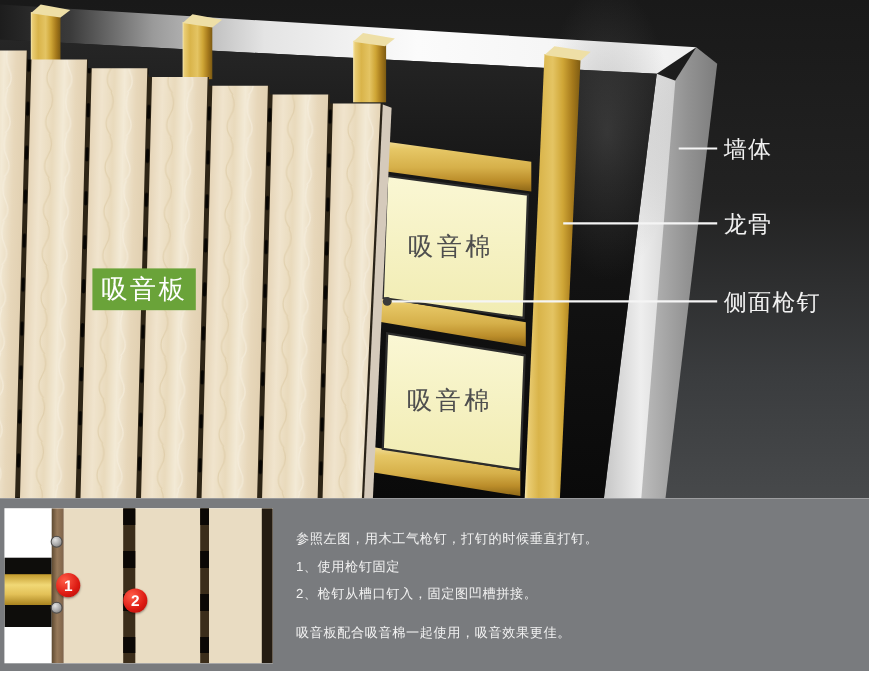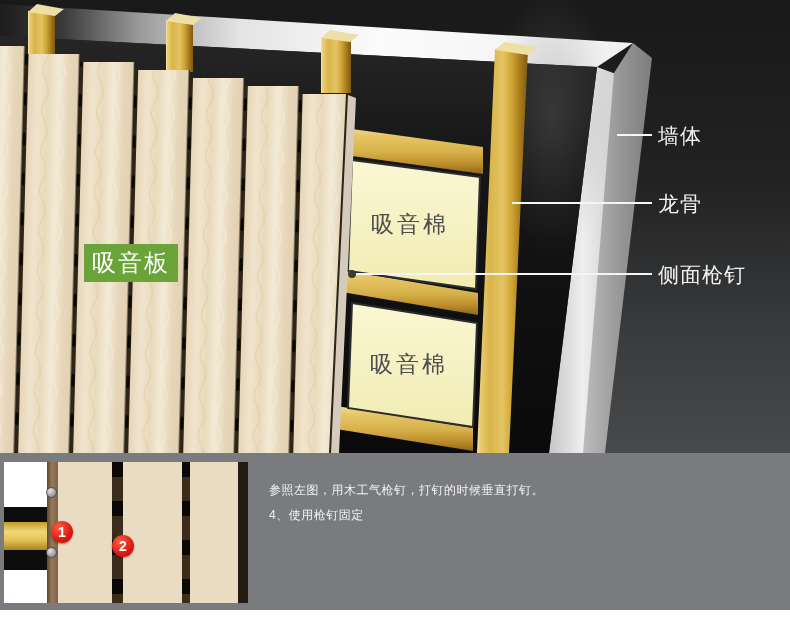--- a/index.html
+++ b/index.html
@@ -195,18 +195,20 @@
         <div class="ph-groove ph-groove1"></div>
         <div class="ph-groove ph-groove2"></div>
         <div class="ph-right-edge"></div>
       </div>
       <div class="badge badge1">1</div>
       <div class="badge badge2">2</div>
     </div>
 
     <div class="instr">
       <div class="line">参照左图，用木工气枪钉，打钉的时候垂直打钉。</div>
-      <div class="line">4、使用枪钉固定</div>
+      <div class="line">1、使用枪钉固定</div>
+      <div class="line">2、枪钉从槽口钉入，固定图凹槽拼接。</div>
+      <div class="line note">吸音板配合吸音棉一起使用，吸音效果更佳。</div>
     </div>
   </div>
 
   <div style="position:absolute;left:0;top:610px;width:790px;height:20px;background:#ffffff;"></div>
 </div>
 
 </body></html>

